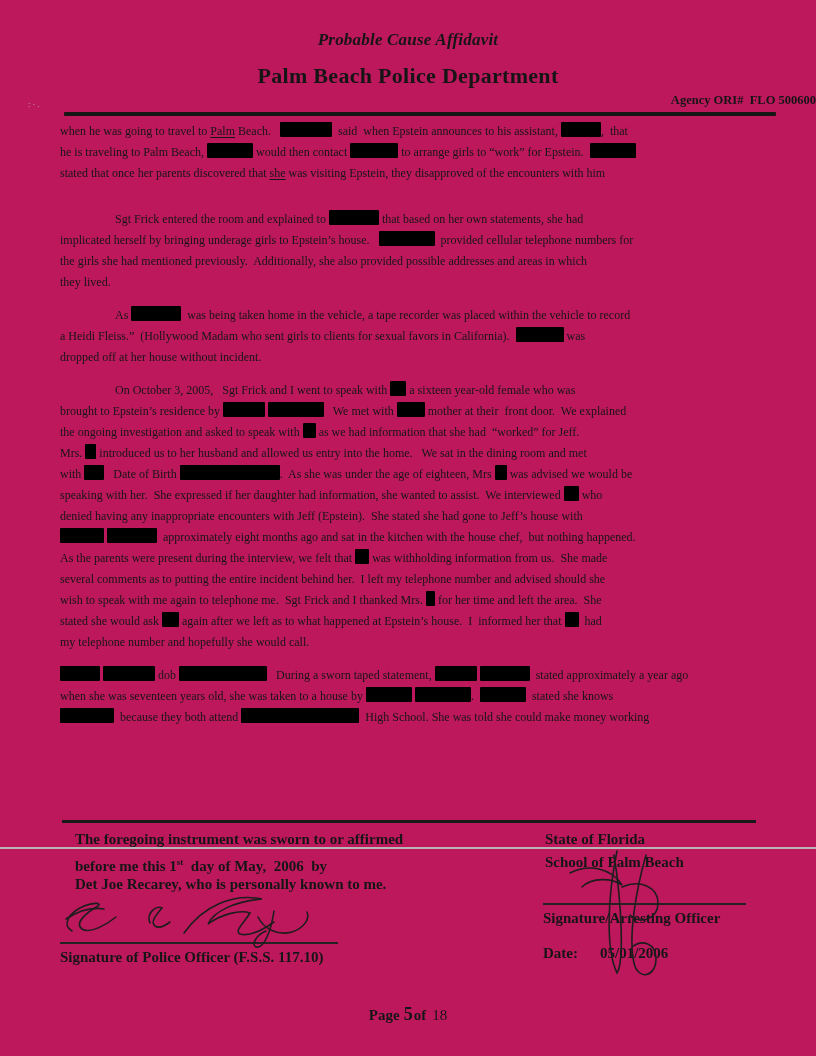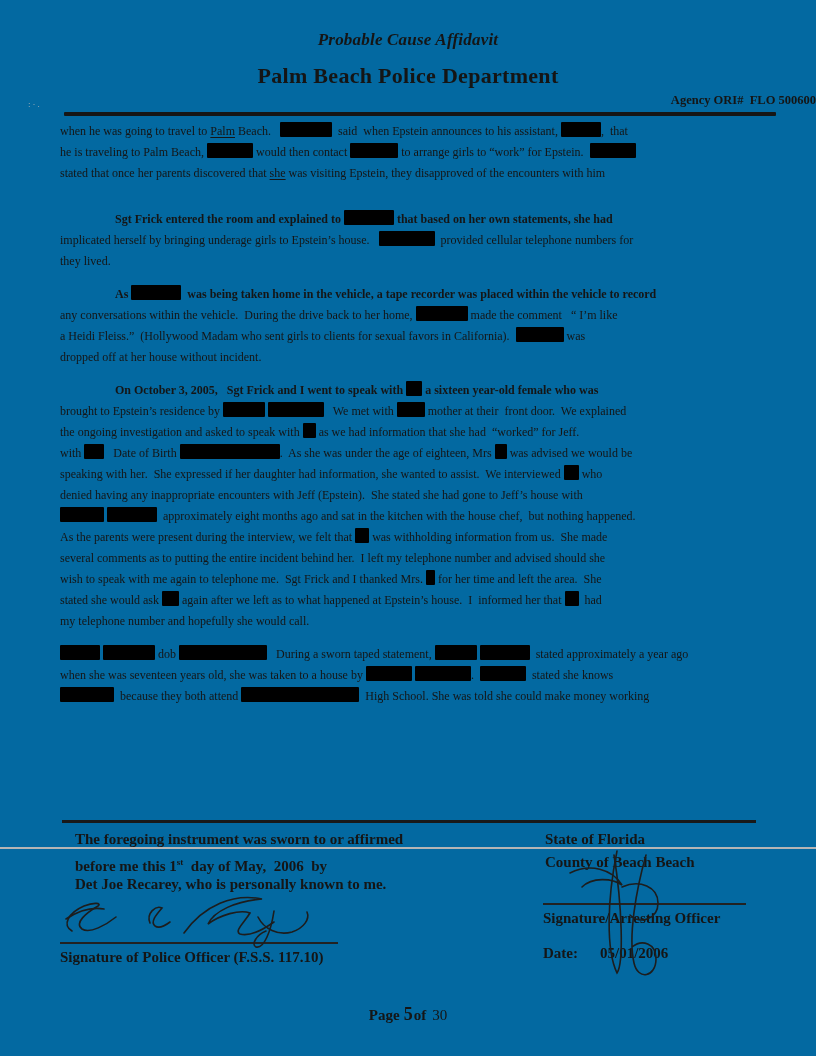--- a/index.html
+++ b/index.html
@@ -1,38 +1,38 @@
 <!DOCTYPE html>
 <html><head>
 <meta charset="utf-8">
 <style>
   html,body{margin:0;padding:0;background:#e8e8e8;}
   .page{
     position:relative;
     width:816px;height:1056px;
     margin:0 auto;
-    background:#0369a1;
+    background:#be185d;
     color:#151515;
     font-family:"Liberation Serif","DejaVu Serif",serif;
     overflow:hidden;
   }
   
   .hdr{position:absolute;top:30px;left:0;width:100%;text-align:center;}
   .hdr .doc-type{font-size:17px;font-weight:bold;font-style:italic;letter-spacing:.2px;}
   .hdr .dept{font-size:22px;font-weight:bold;margin-top:13px;letter-spacing:.3px;}
   .hdr .agency{font-size:12.5px;font-weight:bold;margin-top:4px;white-space:pre;text-align:right;}
   .hdr-rule{position:absolute;top:112px;left:64px;width:712px;height:3.5px;background:#161616;border-radius:1px;}
   .speck{position:absolute;top:99px;left:28px;width:22px;height:10px;color:#b9b9b9;font-size:9px;letter-spacing:2px;}
   
   .body-text{position:absolute;top:121px;left:60px;font-size:12px;}
   .para{margin-top:12px;}
   .para:first-child{margin-top:0;}
   .para.gap-lg{margin-top:25px;}
   .line{height:21px;line-height:21px;white-space:pre;}
-  .line.indent{padding-left:55px;font-weight:bold;}
+  .line.indent{padding-left:55px;}
   .redact{display:inline-block;background:#000;height:15px;vertical-align:-2px;border-radius:1px;}
   .ul{text-decoration:underline;text-underline-offset:2px;}
   
   .att-rule{position:absolute;top:820px;left:62px;width:694px;height:3px;background:#191919;}
   .scanline{position:absolute;top:847px;left:0;width:816px;height:1.5px;background:#b5b5b5;}
   .att-left{position:absolute;top:828px;left:75px;font-weight:bold;font-size:15px;}
   .att-left .aline{height:22.5px;line-height:22.5px;white-space:pre;}
   .att-left sup{font-size:9px;vertical-align:6px;}
   .att-right{position:absolute;top:828px;left:545px;font-weight:bold;font-size:15px;}
   .att-right .aline{height:22.5px;line-height:22.5px;white-space:pre;}
@@ -67,32 +67,33 @@
 
   <div class="body-text">
       <div class="para">
         <div class="line">when he was going to travel to <span class="ul">Palm</span> Beach.   <span class="redact" style="width: 52px;"></span>  said  when Epstein announces to his assistant, <span class="redact" style="width: 40px;"></span>,  that</div>
         <div class="line">he is traveling to Palm Beach, <span class="redact" style="width: 46px;"></span> would then contact <span class="redact" style="width: 48px;"></span> to arrange girls to “work” for Epstein.  <span class="redact" style="width: 46px;"></span></div>
         <div class="line">stated that once her parents discovered that <span class="ul">she</span> was visiting Epstein, they disapproved of the encounters with him</div>
       </div>
       <div class="para gap-lg">
         <div class="line indent">Sgt Frick entered the room and explained to <span class="redact" style="width: 50px;"></span> that based on her own statements, she had</div>
         <div class="line">implicated herself by bringing underage girls to Epstein’s house.   <span class="redact" style="width: 56px;"></span>  provided cellular telephone numbers for</div>
+        <div class="line">the girls she had mentioned previously.  Additionally, she also provided possible addresses and areas in which</div>
         <div class="line">they lived.</div>
       </div>
       <div class="para">
         <div class="line indent">As <span class="redact" style="width: 50px;"></span>  was being taken home in the vehicle, a tape recorder was placed within the vehicle to record</div>
-        <div class="line">any conversations within the vehicle.  During the drive back to her home, <span class="redact" style="width: 52px;"></span> made the comment   “ I’m like</div>
         <div class="line">a Heidi Fleiss.”  (Hollywood Madam who sent girls to clients for sexual favors in California).  <span class="redact" style="width: 48px;"></span> was</div>
         <div class="line">dropped off at her house without incident.</div>
       </div>
       <div class="para">
         <div class="line indent">On October 3, 2005,   Sgt Frick and I went to speak with <span class="redact" style="width: 16px;"></span> a sixteen year-old female who was</div>
         <div class="line">brought to Epstein’s residence by <span class="redact" style="width: 42px;"></span> <span class="redact" style="width: 56px;"></span>   We met with <span class="redact" style="width: 28px;"></span> mother at their  front door.  We explained</div>
         <div class="line">the ongoing investigation and asked to speak with <span class="redact" style="width: 13px;"></span> as we had information that she had  “worked” for Jeff.</div>
+        <div class="line">Mrs. <span class="redact" style="width: 11px;"></span> introduced us to her husband and allowed us entry into the home.   We sat in the dining room and met</div>
         <div class="line">with <span class="redact" style="width: 20px;"></span>   Date of Birth <span class="redact" style="width: 100px;"></span>.  As she was under the age of eighteen, Mrs <span class="redact" style="width: 12px;"></span> was advised we would be</div>
         <div class="line">speaking with her.  She expressed if her daughter had information, she wanted to assist.  We interviewed <span class="redact" style="width: 15px;"></span> who</div>
         <div class="line">denied having any inappropriate encounters with Jeff (Epstein).  She stated she had gone to Jeff’s house with</div>
         <div class="line"><span class="redact" style="width: 44px;"></span> <span class="redact" style="width: 50px;"></span>  approximately eight months ago and sat in the kitchen with the house chef,  but nothing happened.</div>
         <div class="line">As the parents were present during the interview, we felt that <span class="redact" style="width: 14px;"></span> was withholding information from us.  She made</div>
         <div class="line">several comments as to putting the entire incident behind her.  I left my telephone number and advised should she</div>
         <div class="line">wish to speak with me again to telephone me.  Sgt Frick and I thanked Mrs. <span class="redact" style="width: 9px;"></span> for her time and left the area.  She</div>
         <div class="line">stated she would ask <span class="redact" style="width: 17px;"></span> again after we left as to what happened at Epstein’s house.  I  informed her that <span class="redact" style="width: 14px;"></span>  had</div>
         <div class="line">my telephone number and hopefully she would call.</div>
       </div>
@@ -107,21 +108,21 @@
   <div class="scanline"></div>
 
   <div class="att-left">
     <div class="aline">The foregoing instrument was sworn to or affirmed</div>
     <div class="aline"><span>before me this 1</span><sup>st</sup><span>  day of May,  2006  by</span></div>
     <div class="aline">Det Joe Recarey, who is personally known to me.</div>
   </div>
 
   <div class="att-right">
     <div class="aline">State of Florida</div>
-    <div class="aline">County of Beach Beach</div>
+    <div class="aline">School of Palm Beach</div>
   </div>
 
   <svg class="sig-left-svg" width="300" height="62" viewBox="0 0 300 62">
     <path d="M14,40 C4,34 10,22 26,15 C36,11 44,12 40,15 C28,22 16,32 24,38 C32,43 48,34 58,26"></path>
     <path d="M8,28 C20,20 34,16 46,18"></path>
     <path d="M92,32 C88,22 98,14 104,17 C98,24 92,31 97,35 C101,38 108,34 112,31"></path>
     <path d="M126,42 C146,14 176,2 204,8 C178,10 156,20 150,33 C162,24 182,18 192,22 C186,32 176,40 182,43 C192,46 206,38 216,31"></path>
     <path d="M200,26 C206,38 220,45 234,41 C246,37 252,28 249,21"></path>
     <path d="M216,20 C213,40 206,58 198,56 C193,54 198,44 208,40"></path>
   </svg>
@@ -132,16 +133,16 @@
     <path d="M8,28 C28,18 50,24 60,40 C50,33 30,32 20,42"></path>
     <path d="M55,6 C45,55 44,105 55,128 C62,118 60,60 52,10"></path>
     <path d="M84,10 C74,45 66,92 72,118 C76,136 94,132 94,114 C94,98 80,94 70,102"></path>
     <path d="M60,42 C78,34 96,42 96,58 C96,74 78,80 68,70"></path>
   </svg>
   <div class="sig-right-line"></div>
   <div class="sig-right-label">Signature/Arresting Officer</div>
   <div class="date-row"><span>Date:</span><span class="val">05/01/2006</span></div>
 
   <div class="footer">
-    <span class="b">Page</span><span class="num">5</span><span class="b">of</span><span class="total">30</span>
+    <span class="b">Page</span><span class="num">5</span><span class="b">of</span><span class="total">18</span>
   </div>
 
 </div>
 
 </body></html>

